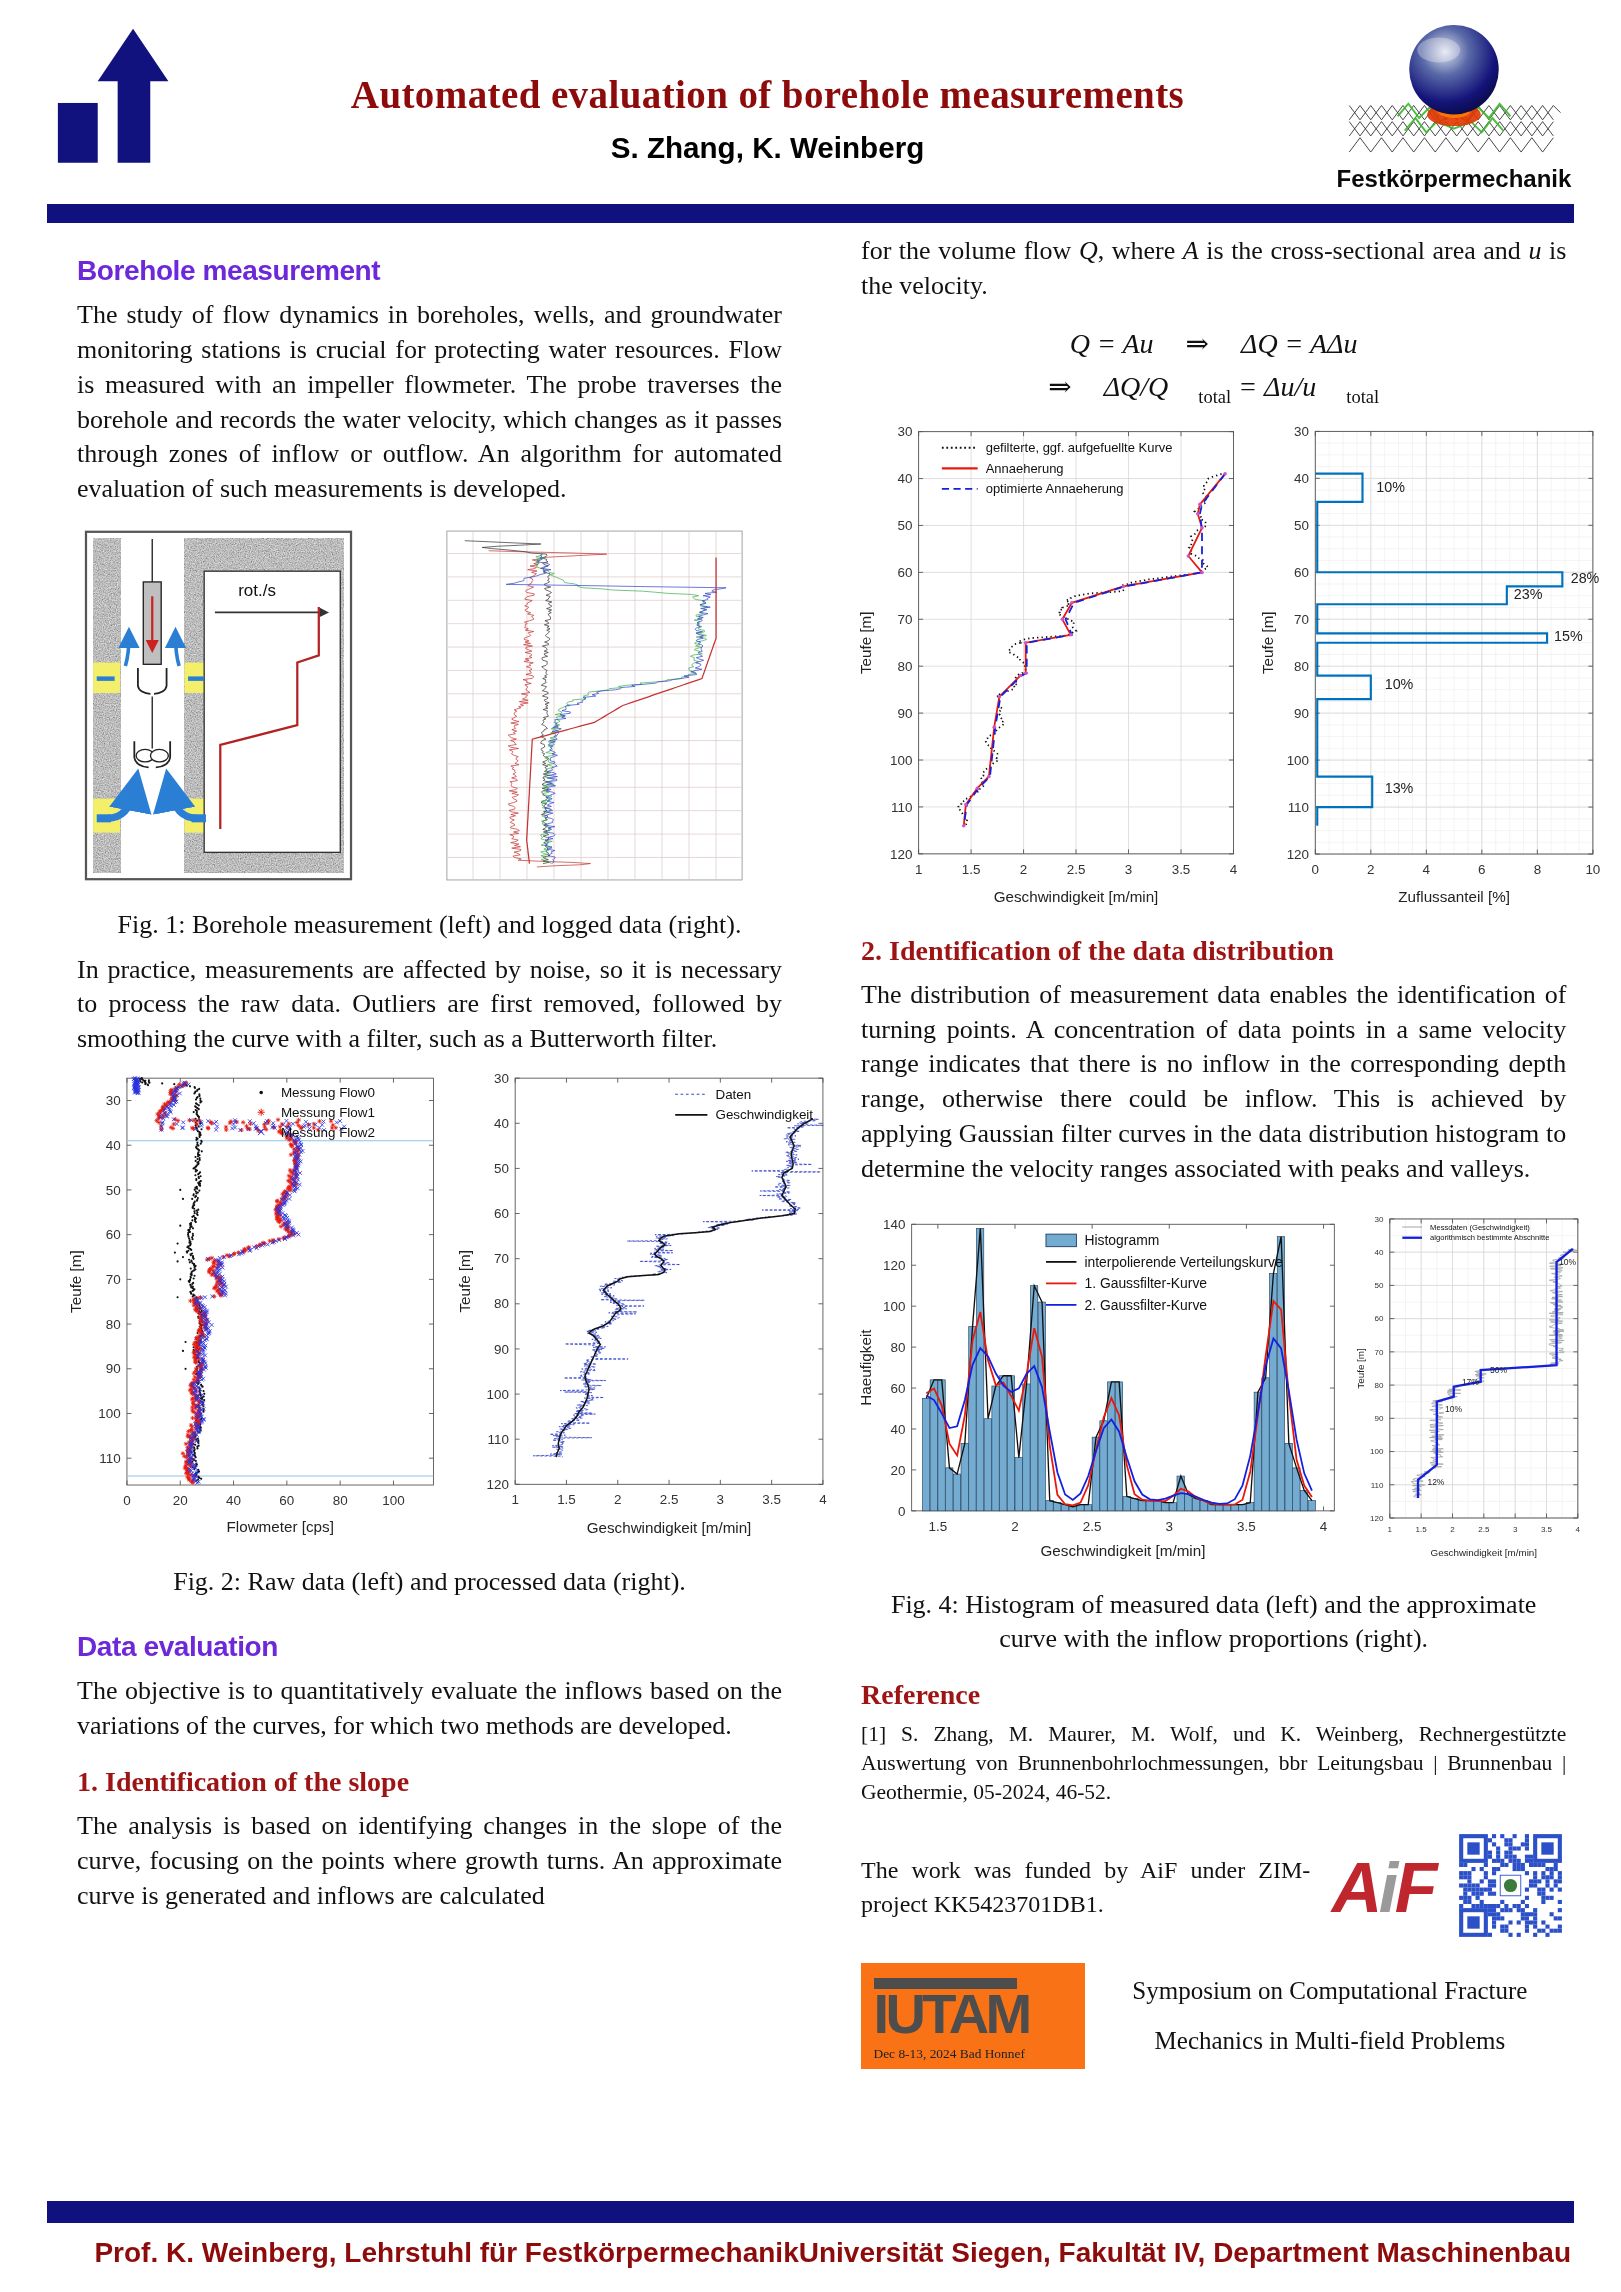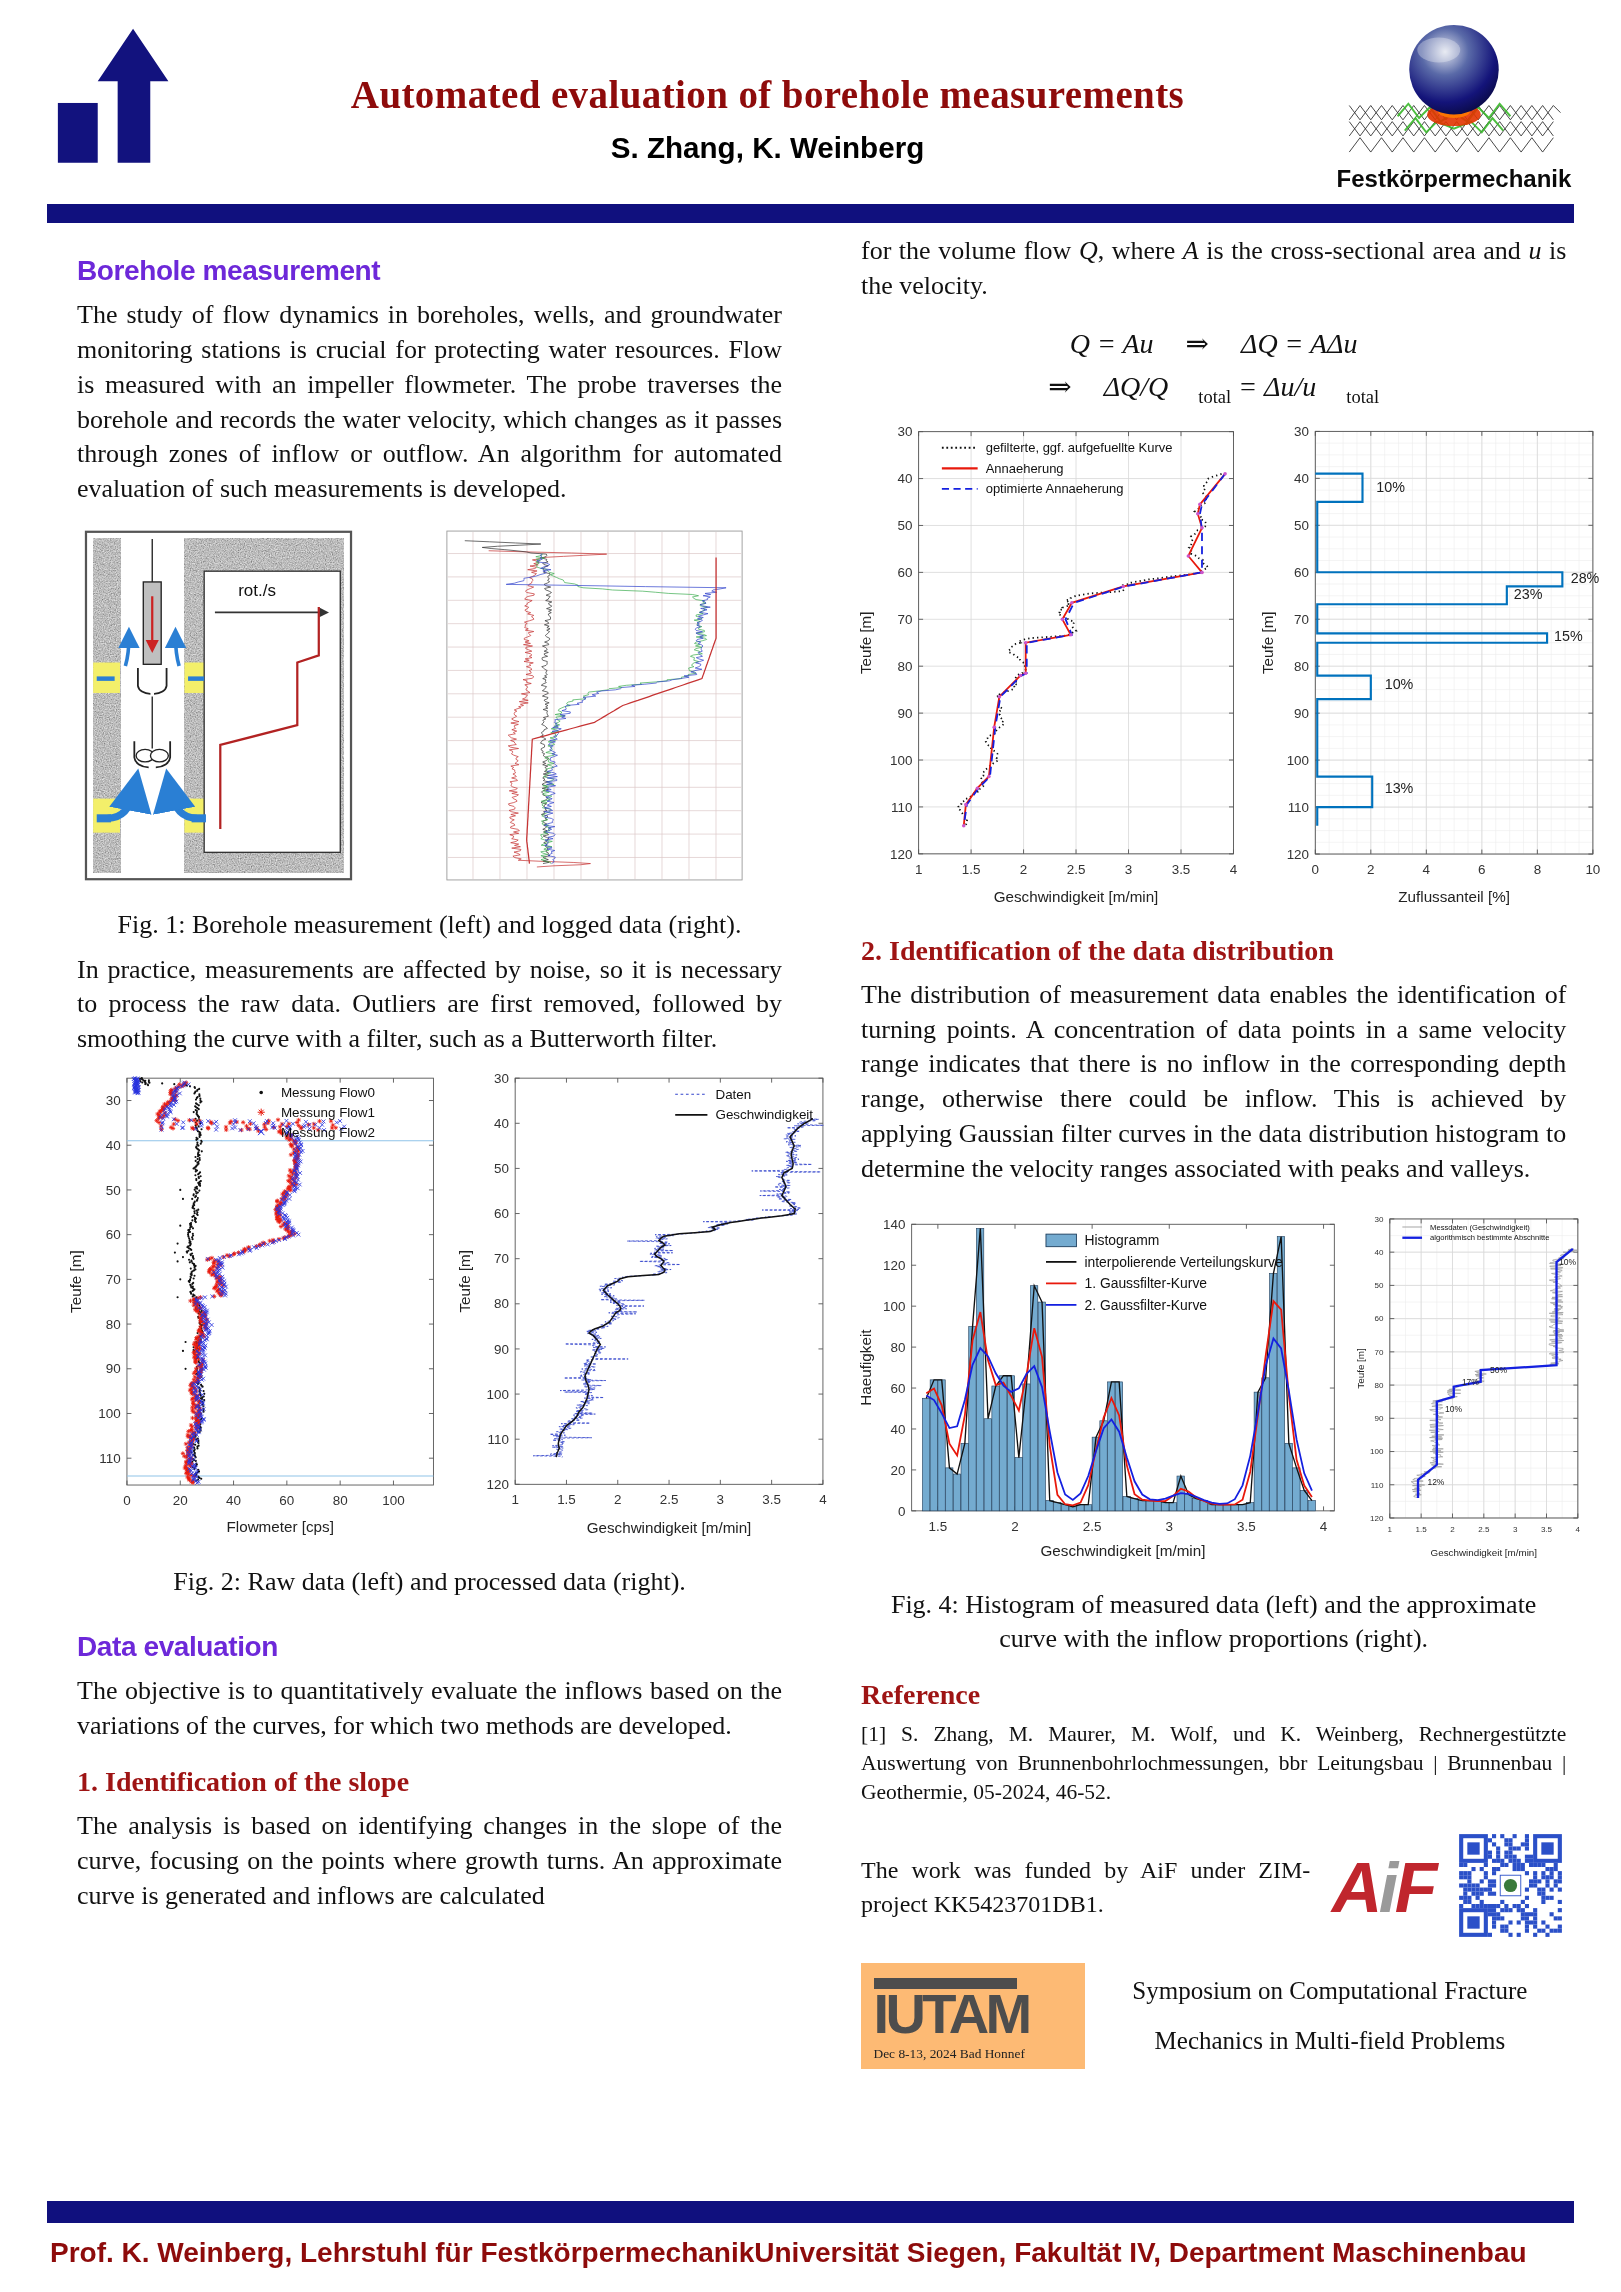--- a/index.html
+++ b/index.html
@@ -37,29 +37,29 @@
   .arrow{font-style:normal;margin:0 32px;}
   sub{font-size:66%;font-style:normal;margin-left:30px;}
   .ref{font-size:21.5px;line-height:1.36;margin-top:9px;}
   .fundrow{display:flex;align-items:center;gap:21.5px;margin-top:23px;}
   .funding{flex:1;font-size:24px;line-height:1.4;text-align:justify;margin:0;}
   .aif{font-family:"Liberation Sans",sans-serif;font-weight:bold;font-style:italic;
        font-size:70px;line-height:1;color:#c0262d;flex:none;letter-spacing:-3.6px;}
   .aif .aif-i{color:#9a9a9a;}
   .qr{flex:none;}
   .iutamrow{display:flex;align-items:center;gap:9px;margin-top:18px;}
-  .iutam-box{background:#fdba74;width:202px;flex:none;padding:14.3px 9px 7.2px 12.5px;}
+  .iutam-box{background:#f97316;width:202px;flex:none;padding:14.3px 9px 7.2px 12.5px;}
   .iutam-bar{height:11.6px;background:#4d4d4d;width:143px;margin-bottom:-3.6px;}
   .iutam-word{font-family:"Liberation Sans",sans-serif;font-weight:bold;font-size:56px;
               color:#4d4d4d;letter-spacing:-3.6px;line-height:1;}
   .iutam-date{font-size:13.4px;color:#222;margin-top:4.5px;}
   .symp{flex:1;text-align:center;font-size:25px;line-height:2.0;}
   .footer-wrap{position:absolute;left:0;right:0;top:2201px;}
   .footer-rule{height:21.5px;background:#10107e;margin:0 47px;}
-  footer{display:flex;justify-content:flex-start;padding:14.3px 50px 0 50px;
+  footer{display:flex;justify-content:flex-end;padding:14.3px 50px 0 50px;
          font-family:"Liberation Sans",sans-serif;font-weight:bold;font-size:28px;color:#8e0b0b;}
   svg text{font-family:"Liberation Sans","DejaVu Sans",sans-serif;}
 </style>
 </head>
 <body>
 
 <div class="page">
 
   <header>
     <svg class="unilogo" viewBox="0 0 170 170">

